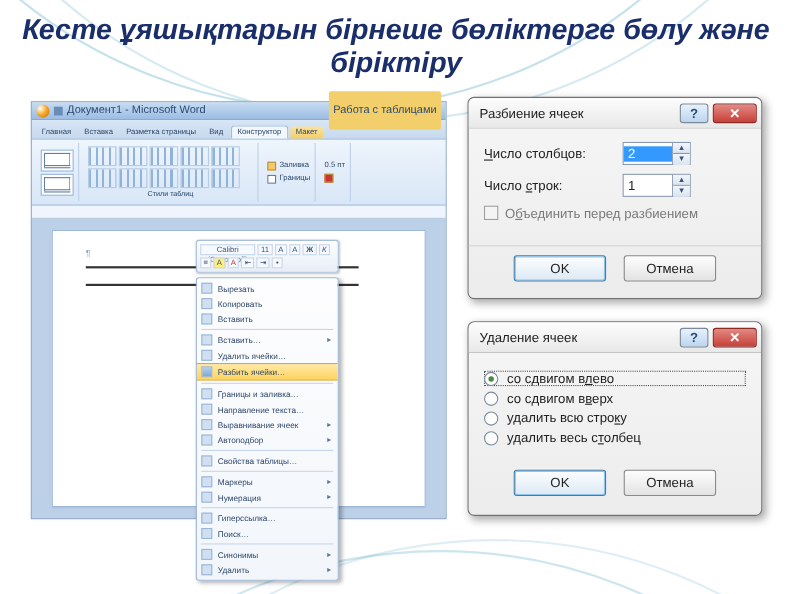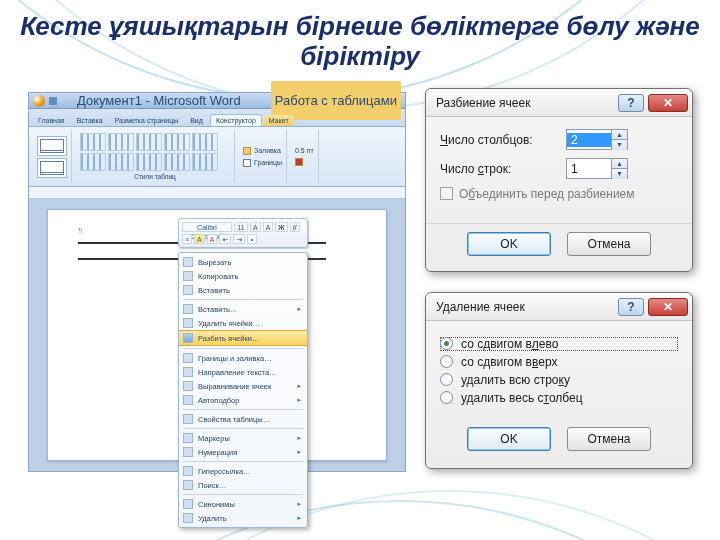--- a/index.html
+++ b/index.html
@@ -62,21 +62,21 @@
     display: flex;
     align-items: center;
     padding: 0 4px;
     gap: 4px;
   }
   .word-titlebar .orb {
     width: 12px; height: 12px; border-radius: 50%;
     background: radial-gradient(circle at 30% 30%, #fff, #f5a623, #c36b00);
   }
   .word-titlebar .qa { width:8px;height:8px;background:#6a8cb8; }
-  .word-titlebar .ttl { color:#2b4a72; font-size:13px;margin-left:16px; }
+  .word-titlebar .ttl { color:#2b4a72; font-size:10px; }
   .word-tabs {
     height: 18px;
     background: linear-gradient(#d8e6f6,#c7d9ee);
     display: flex;
     align-items: flex-end;
     padding: 0 4px;
     gap: 2px;
     border-bottom: 1px solid #93b3d9;
     font-size: 7px;
     color: #2a4668;
@@ -328,21 +328,21 @@
     color:#222;
   }
   .winbtn.default {
     border: 1px solid #3c7fb1;
     box-shadow: 0 0 0 1px #8cc6ef inset;
     background: linear-gradient(#fdfefe,#dce9f5);
   }
 
   .radio-row {
     display:flex;
-    align-items:flex-start;
+    align-items:flex-end;
     gap: 8px;
     margin: 4px 0;
   }
   .radio-row .rad {
     width:13px;height:13px;border-radius:50%;
     border:1px solid #7a8a9a;background:#fdfdfd;
     position:relative;
   }
   .radio-row .rad.checked::after{
     content:"";

